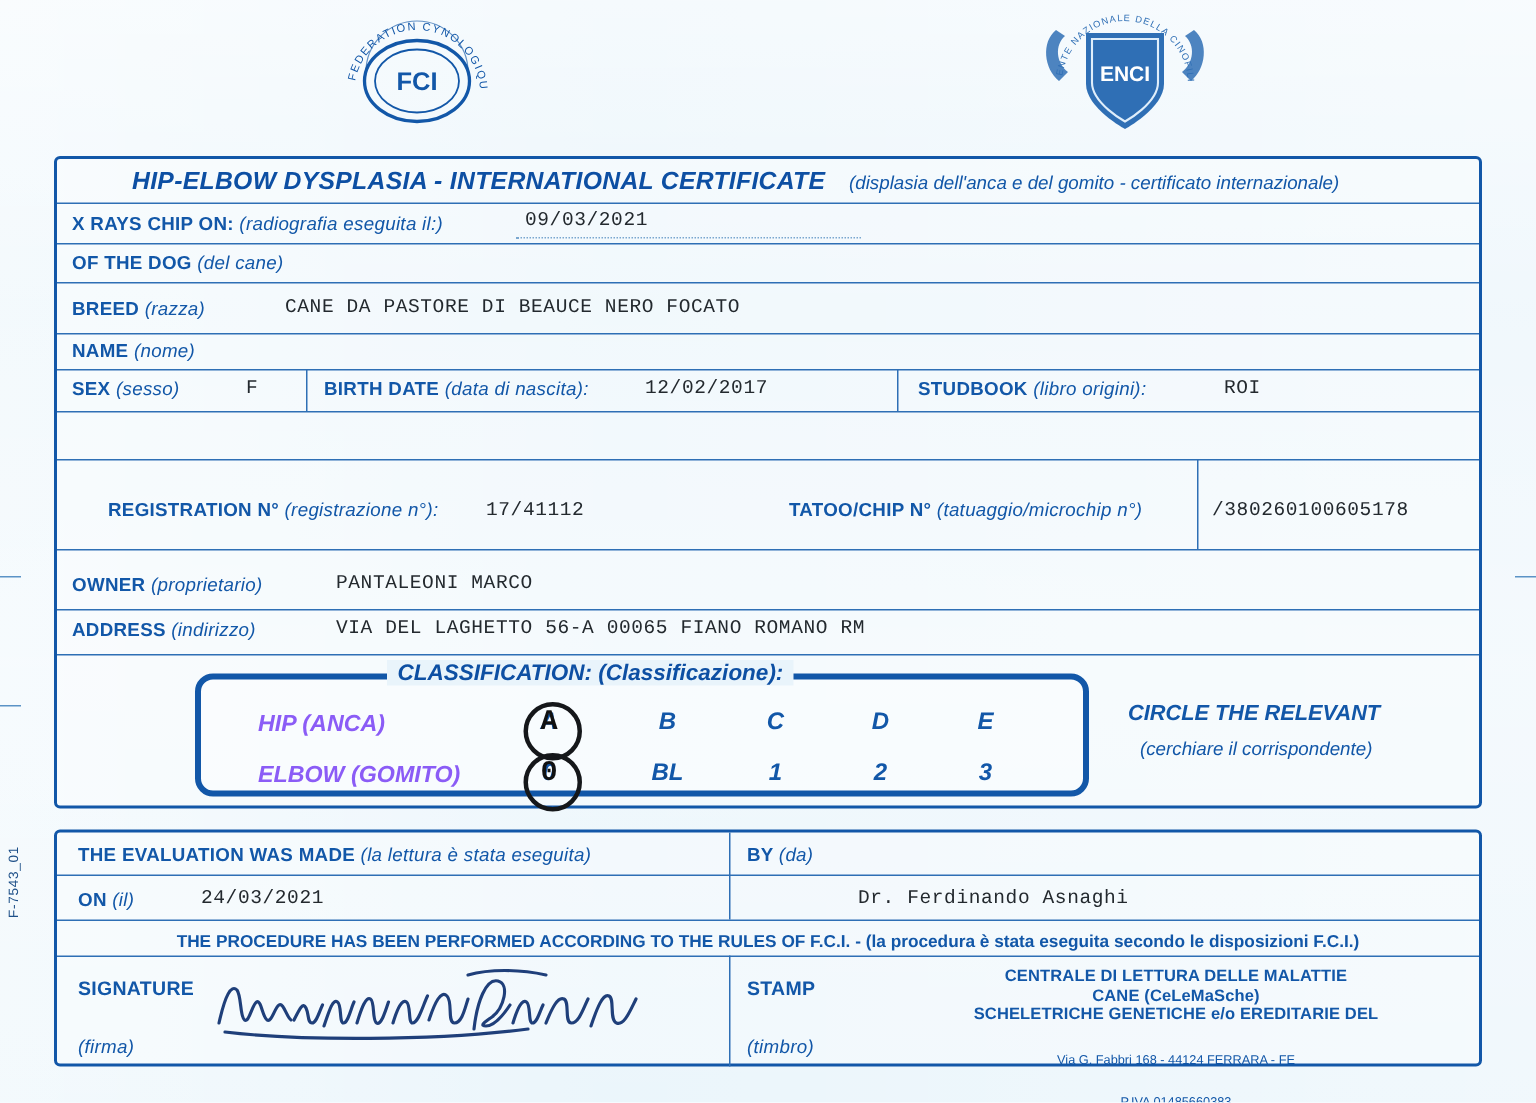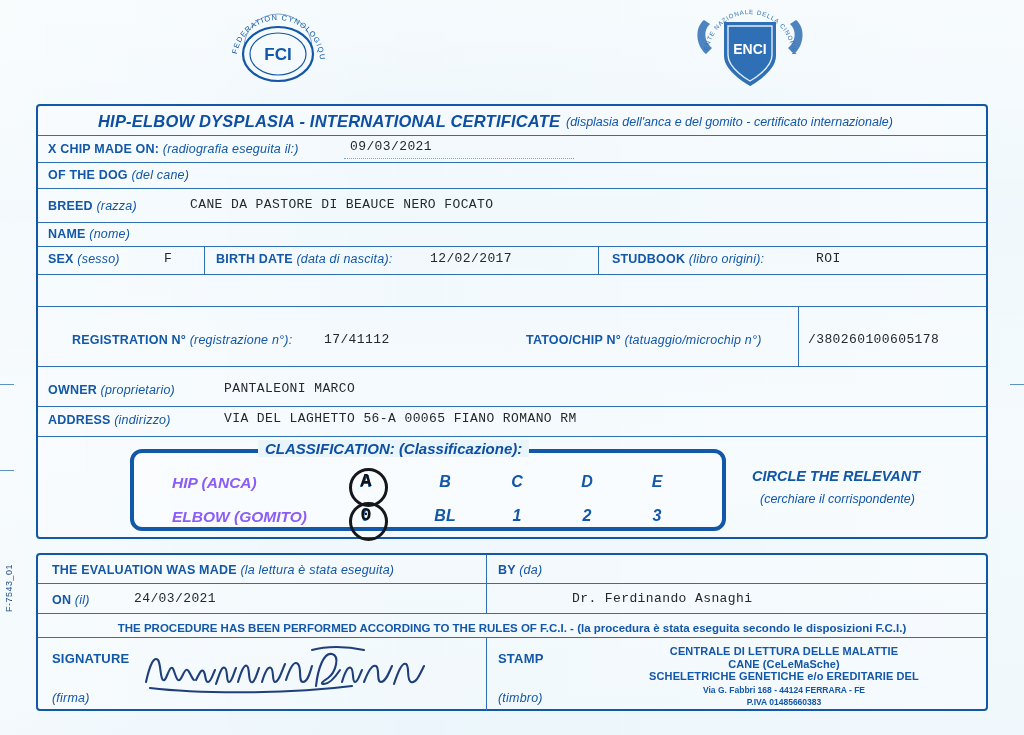--- a/index.html
+++ b/index.html
@@ -118,21 +118,20 @@
   }
   #title-main {
     position: absolute;
     left: 50px; top: 6px;
     font-size: 16.5px;
     font-weight: bold;
     font-style: italic;
     color: #0d4fa3;
     letter-spacing: .2px;
     white-space: nowrap;
-    margin-left: 10px;
   }
   #title-sub {
     position: absolute;
     left: 528px; top: 9px;
     font-size: 12.5px;
     font-style: italic;
     color: #1257a8;
     white-space: nowrap;
   }
 
@@ -232,23 +231,23 @@
     color: #1257a8;
   }
   #stamp-text .l1 {
     font-size: 11px;
     font-weight: bold;
     line-height: 12.5px;
     letter-spacing: .1px;
   }
   #stamp-text .l2 {
     font-size: 8.5px;
-    font-weight: bold;
+    font-weight: normal;
     line-height: 10px;
-    margin-top: 2px;
+    margin-top: 18px;
   }
   #signature {
     position: absolute;
     left: 140px;
     top: 642px;
     width: 290px;
     height: 58px;
   }
   #sidecode {
     position: absolute;
@@ -320,21 +319,21 @@
     <div class="hline" style="top:200px;"></div>
     <div class="hline" style="top:260px;"></div>
     <div class="hline" style="top:300px;"></div>
     <div class="hline" style="top:330px;"></div>
 
     <div class="vline" style="left:166px; top:140px; height:28px;"></div>
     <div class="vline" style="left:560px; top:140px; height:28px;"></div>
     <div class="vline" style="left:760px; top:200px; height:60px;"></div>
 
     <div class="lab" style="left:10px; top:36px;">
-      <span>X CHIP MADE ON:</span>
+      <span>X RAYS CHIP ON:</span>
       <span class="labit">(radiografia eseguita il:)</span>
     </div>
     <div class="val" style="left:312px; top:33px;">09/03/2021</div>
     <div class="dotted" style="left:306px; top:52px; width:230px;"></div>
 
     <div class="lab" style="left:10px; top:62px;">
       <span>OF THE DOG</span>
       <span class="labit">(del cane)</span>
     </div>
 

